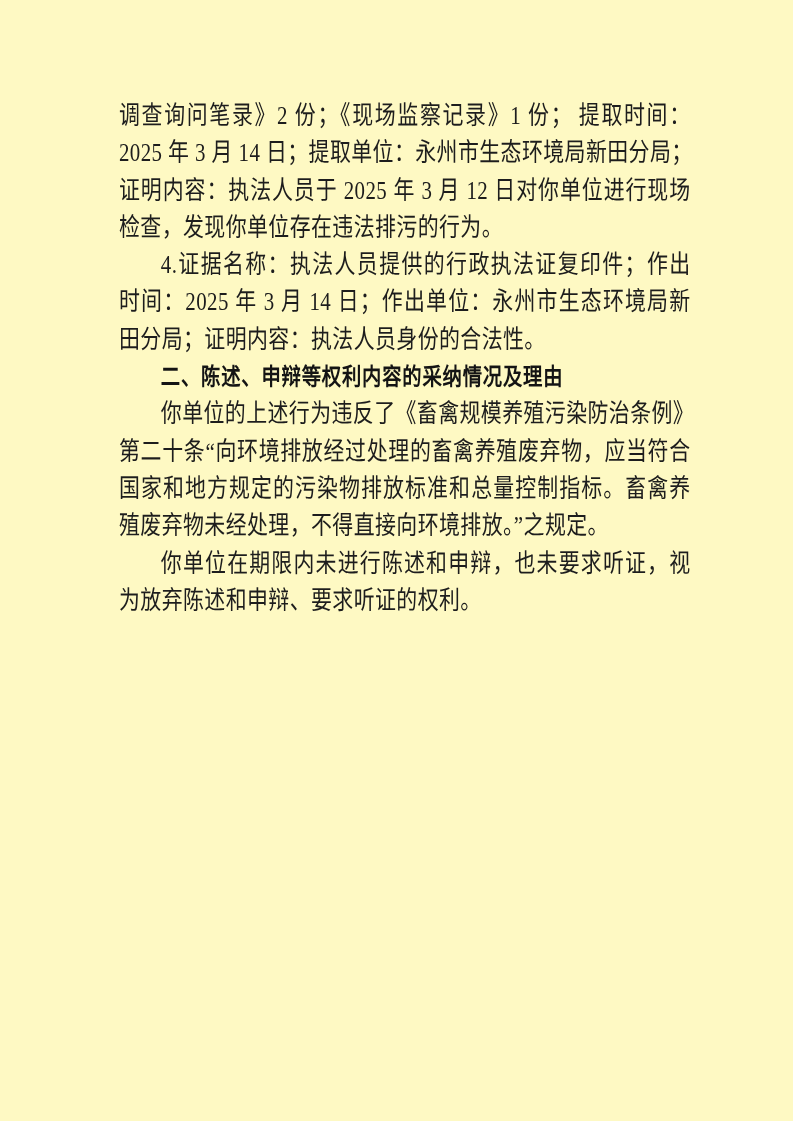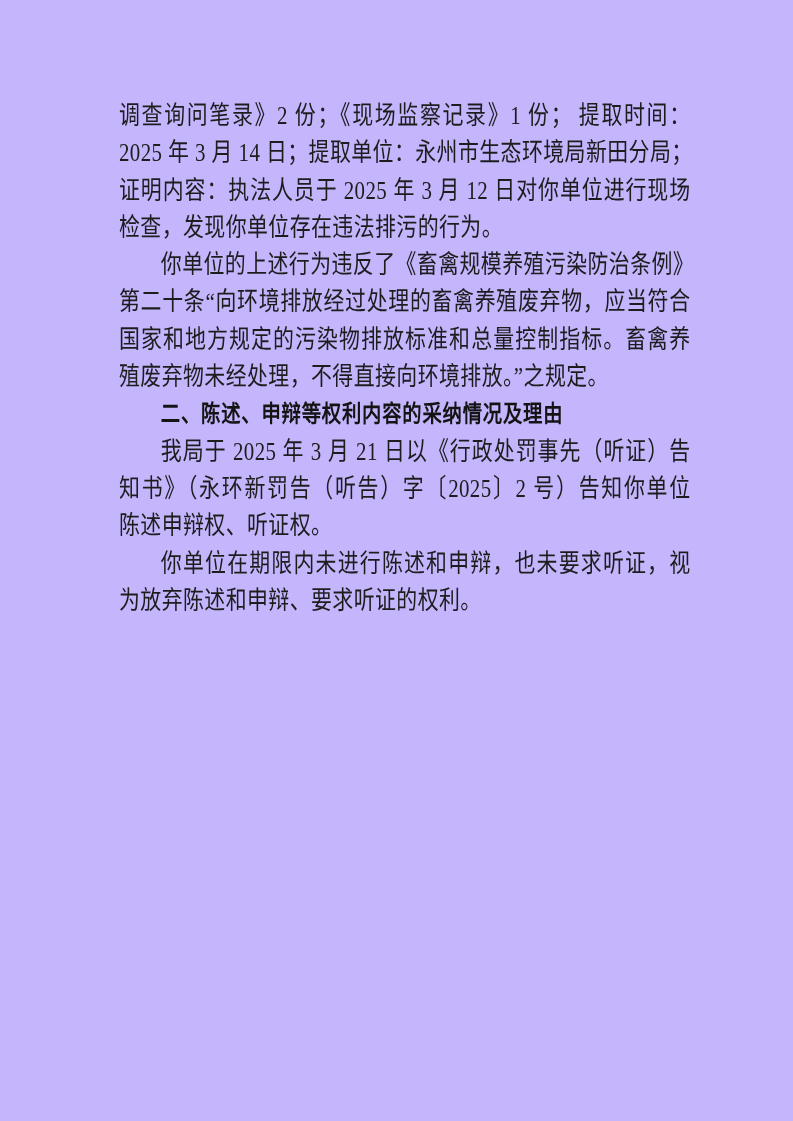--- a/index.html
+++ b/index.html
@@ -5,21 +5,21 @@
   html, body {
     margin: 0;
     padding: 0;
     background: #e8e8e8;
   }
   .page {
     position: relative;
     width: 793px;
     height: 1121px;
     margin: 0 auto;
-    background: #c4b5fd;
+    background: #fef9c3;
     overflow: hidden;
     font-family: "Liberation Serif", "DejaVu Serif", serif;
   }
   .textblock {
     position: absolute;
     left: 119px;
     top: 97px;
     width: 572px;
   }
   .para { margin: 0; padding: 0; }
@@ -54,37 +54,37 @@
   <div class="textblock">
 
     <section class="para">
       <div class="line j">调查询问笔录》2 份；《现场监察记录》1 份； 提取时间：</div>
       <div class="line j">2025 年 3 月 14 日；提取单位：永州市生态环境局新田分局；</div>
       <div class="line j">证明内容：执法人员于 2025 年 3 月 12 日对你单位进行现场</div>
       <div class="line">检查，发现你单位存在违法排污的行为。</div>
     </section>
 
 
+    <section class="para">
+      <div class="line j ind">4.证据名称：执法人员提供的行政执法证复印件；作出</div>
+      <div class="line j">时间：2025 年 3 月 14 日；作出单位：永州市生态环境局新</div>
+      <div class="line">田分局；证明内容：执法人员身份的合法性。</div>
+    </section>
+
+    <section class="para">
+      <div class="line hd ind">二、陈述、申辩等权利内容的采纳情况及理由</div>
+    </section>
 
     <section class="para">
       <div class="line j ind">你单位的上述行为违反了《畜禽规模养殖污染防治条例》</div>
       <div class="line j">第二十条“向环境排放经过处理的畜禽养殖废弃物，应当符合</div>
       <div class="line j">国家和地方规定的污染物排放标准和总量控制指标。畜禽养</div>
       <div class="line">殖废弃物未经处理，不得直接向环境排放。”之规定。</div>
     </section>
 
-    <section class="para">
-      <div class="line hd ind">二、陈述、申辩等权利内容的采纳情况及理由</div>
-    </section>
-
-    <section class="para">
-      <div class="line j ind">我局于 2025 年 3 月 21 日以《行政处罚事先（听证）告</div>
-      <div class="line j">知书》（永环新罚告（听告）字〔2025〕2 号）告知你单位</div>
-      <div class="line">陈述申辩权、听证权。</div>
-    </section>
 
     <section class="para">
       <div class="line j ind">你单位在期限内未进行陈述和申辩，也未要求听证，视</div>
       <div class="line">为放弃陈述和申辩、要求听证的权利。</div>
     </section>
 
 
 
   </div>
 </div>

